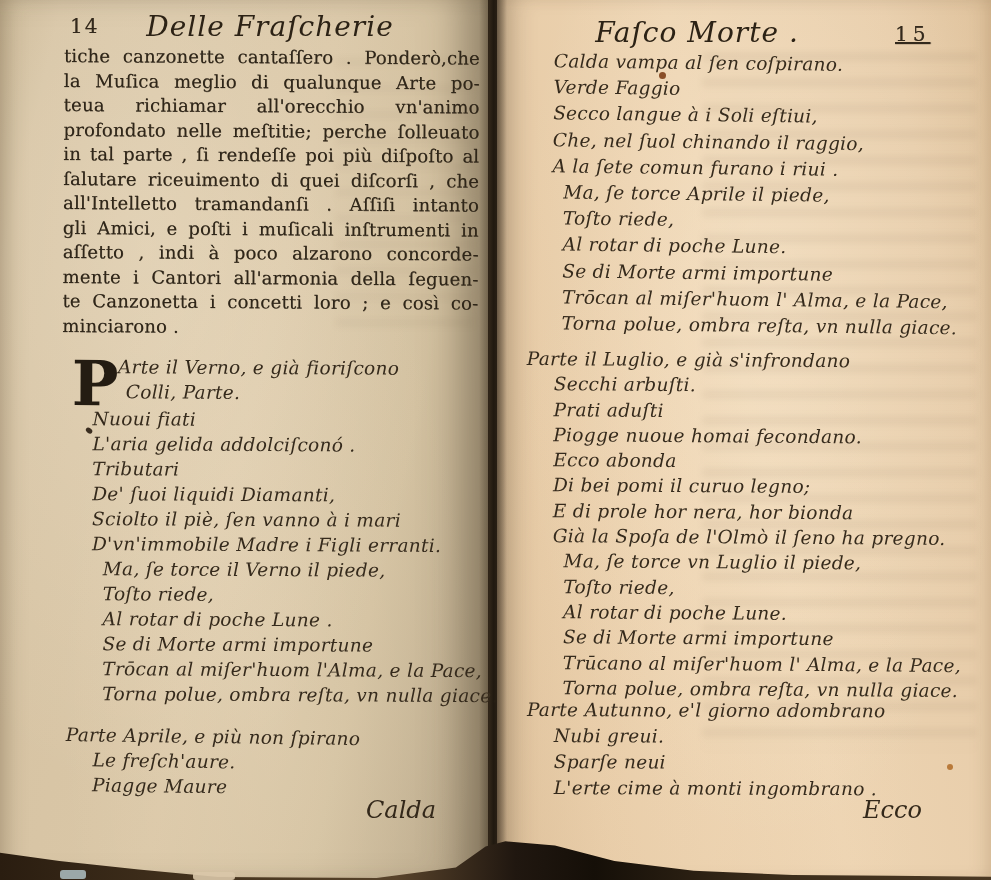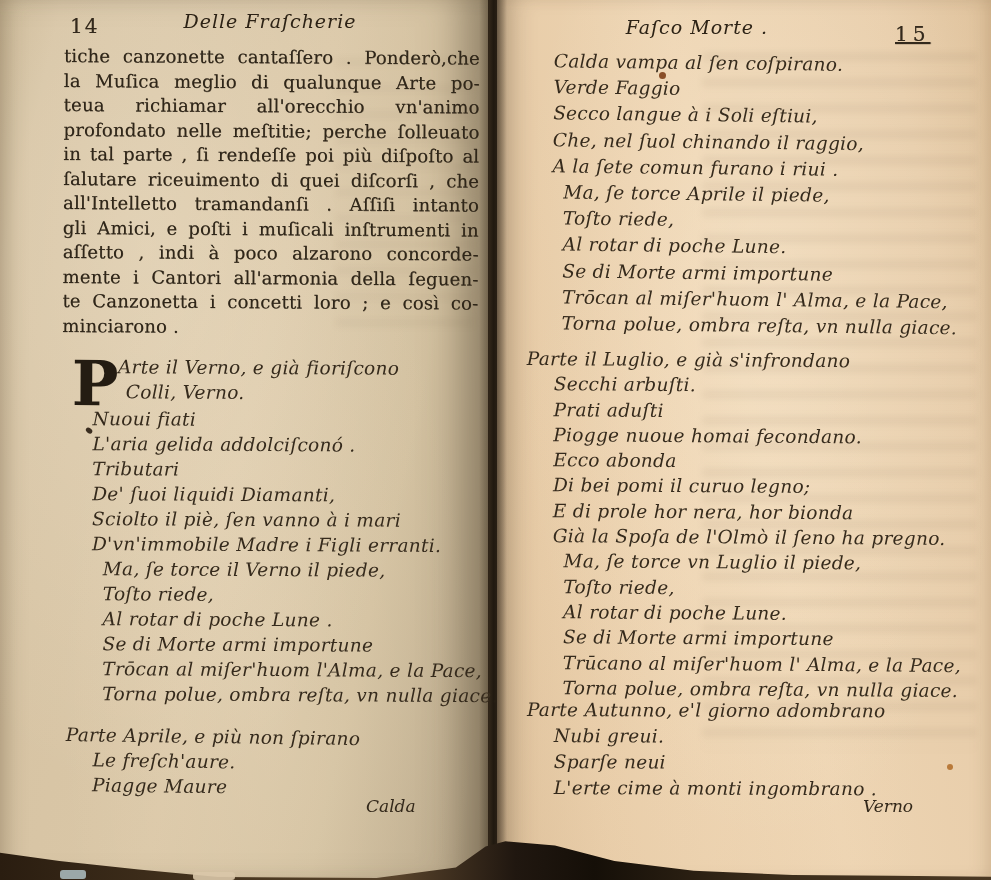--- a/index.html
+++ b/index.html
@@ -43,21 +43,21 @@
       rgba(112,94,68,.02) 9px 26px);}
   #ghost-right{left:205px;top:52px;width:275px;height:700px;opacity:.55;}
   #ghost-left{left:335px;top:58px;width:140px;height:270px;opacity:.40;}
   .dot{position:absolute;border-radius:50%;}
   #fox-dot-1{left:162px;top:72px;width:7px;height:7px;background:#8a4f28;}
   #fox-dot-2{left:450px;top:764px;width:6px;height:6px;background:#b97a3a;}
   #ink-blot{left:20px;top:76px;width:7px;height:5px;background:#3a2d1f;transform:rotate(35deg);}
 
   
   .ink{color:#2f2619;text-shadow:.3px .3px .6px rgba(50,38,25,.55);}
-  .running-head{position:absolute;font-style:italic;font-size:19px;letter-spacing:1px;
+  .running-head{position:absolute;font-style:italic;font-size:28px;letter-spacing:1px;
     text-align:center;color:#2c2215;}
   .page-num{position:absolute;font-size:20px;color:#33291c;}
   #prose{position:absolute;left:64px;top:44px;width:416px;font-size:18px;
     line-height:24.5px;letter-spacing:.2px;transform:rotate(.35deg);transform-origin:0 0;}
   .prose-line{text-align:justify;text-align-last:justify;white-space:nowrap;}
   #prose .prose-line:last-child{text-align-last:left;}
 
   .verse{font-style:italic;font-size:18.5px;letter-spacing:.3px;color:#352a1c;}
   .v-line{white-space:nowrap;}
   .ind1{margin-left:27px;}
@@ -66,21 +66,21 @@
   #stanza-verno{position:absolute;left:66px;top:352px;width:410px;
     transform:rotate(.3deg);transform-origin:0 0;}
   #drop-cap{position:absolute;left:6px;top:2px;font-style:normal;font-size:62px;
     line-height:60px;font-weight:bold;color:#241c12;}
   #verno-l1{position:absolute;left:52px;top:4px;white-space:nowrap;}
   #verno-l2{position:absolute;left:60px;top:29px;white-space:nowrap;}
   #verno-rest{position:absolute;left:0;top:54px;line-height:25px;}
 
   #stanza-aprile{position:absolute;left:66px;top:722px;line-height:25px;
     transform:rotate(.8deg);transform-origin:0 0;}
-  .catchword{position:absolute;font-style:italic;font-size:17px;color:#33281a;}
+  .catchword{position:absolute;font-style:italic;font-size:24px;color:#33281a;}
   #catchword-left{left:366px;top:796px;}
   #catchword-right{left:366px;top:796px;}
 
   #stanza-aprile-cont{position:absolute;left:30px;top:48px;line-height:26.2px;
     transform:rotate(.7deg);transform-origin:0 0;}
   #stanza-luglio{position:absolute;left:30px;top:346px;line-height:25.3px;
     transform:rotate(.4deg);transform-origin:0 0;}
   #stanza-autunno{position:absolute;left:30px;top:697px;line-height:26px;
     transform:rotate(.2deg);transform-origin:0 0;}
 
@@ -110,21 +110,21 @@
         <div class="prose-line">gli Amici, e poſti i muſicali inſtrumenti in</div>
         <div class="prose-line">aſſetto , indi à poco alzarono concorde-</div>
         <div class="prose-line">mente i Cantori all'armonia della ſeguen-</div>
         <div class="prose-line">te Canzonetta i concetti loro ; e così co-</div>
         <div class="prose-line">minciarono .</div>
       </div>
 
     <div id="stanza-verno" class="verse">
       <div id="drop-cap">P</div>
       <div id="verno-l1">Arte il Verno, e già fioriſcono</div>
-      <div id="verno-l2">Colli,  Verno.</div>
+      <div id="verno-l2">Colli,  Parte.</div>
       <div id="verno-rest">
 
       <div class="v-line ind1">Nuoui fiati</div>
           <div class="v-line ind1">L'aria gelida addolciſconó .</div>
           <div class="v-line ind1">Tributari</div>
           <div class="v-line ind1">De' ſuoi liquidi Diamanti,</div>
           <div class="v-line ind1">Sciolto il piè, ſen vanno  à i mari</div>
           <div class="v-line ind1">D'vn'immobile Madre i Figli erranti.</div>
           <div class="v-line ind2">Ma, ſe torce il Verno il piede,</div>
           <div class="v-line ind2">Toſto riede,</div>
@@ -186,21 +186,21 @@
       </div>
 
     <div id="stanza-autunno" class="verse">
 
     <div class="v-line">Parte Autunno, e'l giorno adombrano</div>
         <div class="v-line ind1">Nubi greui.</div>
         <div class="v-line ind1">Sparſe neui</div>
         <div class="v-line ind1">L'erte cime à monti ingombrano .</div>
       </div>
 
-    <div id="catchword-right" class="catchword">Verno</div>
+    <div id="catchword-right" class="catchword">Ecco</div>
 
     <div id="ghost-right" class="ghost"></div>
     <div id="fox-dot-1" class="dot"></div>
     <div id="fox-dot-2" class="dot"></div>
   </div>
 
   <div id="gutter"></div>
   <div id="bottom-band"></div>
   <div id="sliver-blue" class="sliver"></div>
   <div id="sliver-tan" class="sliver"></div>

